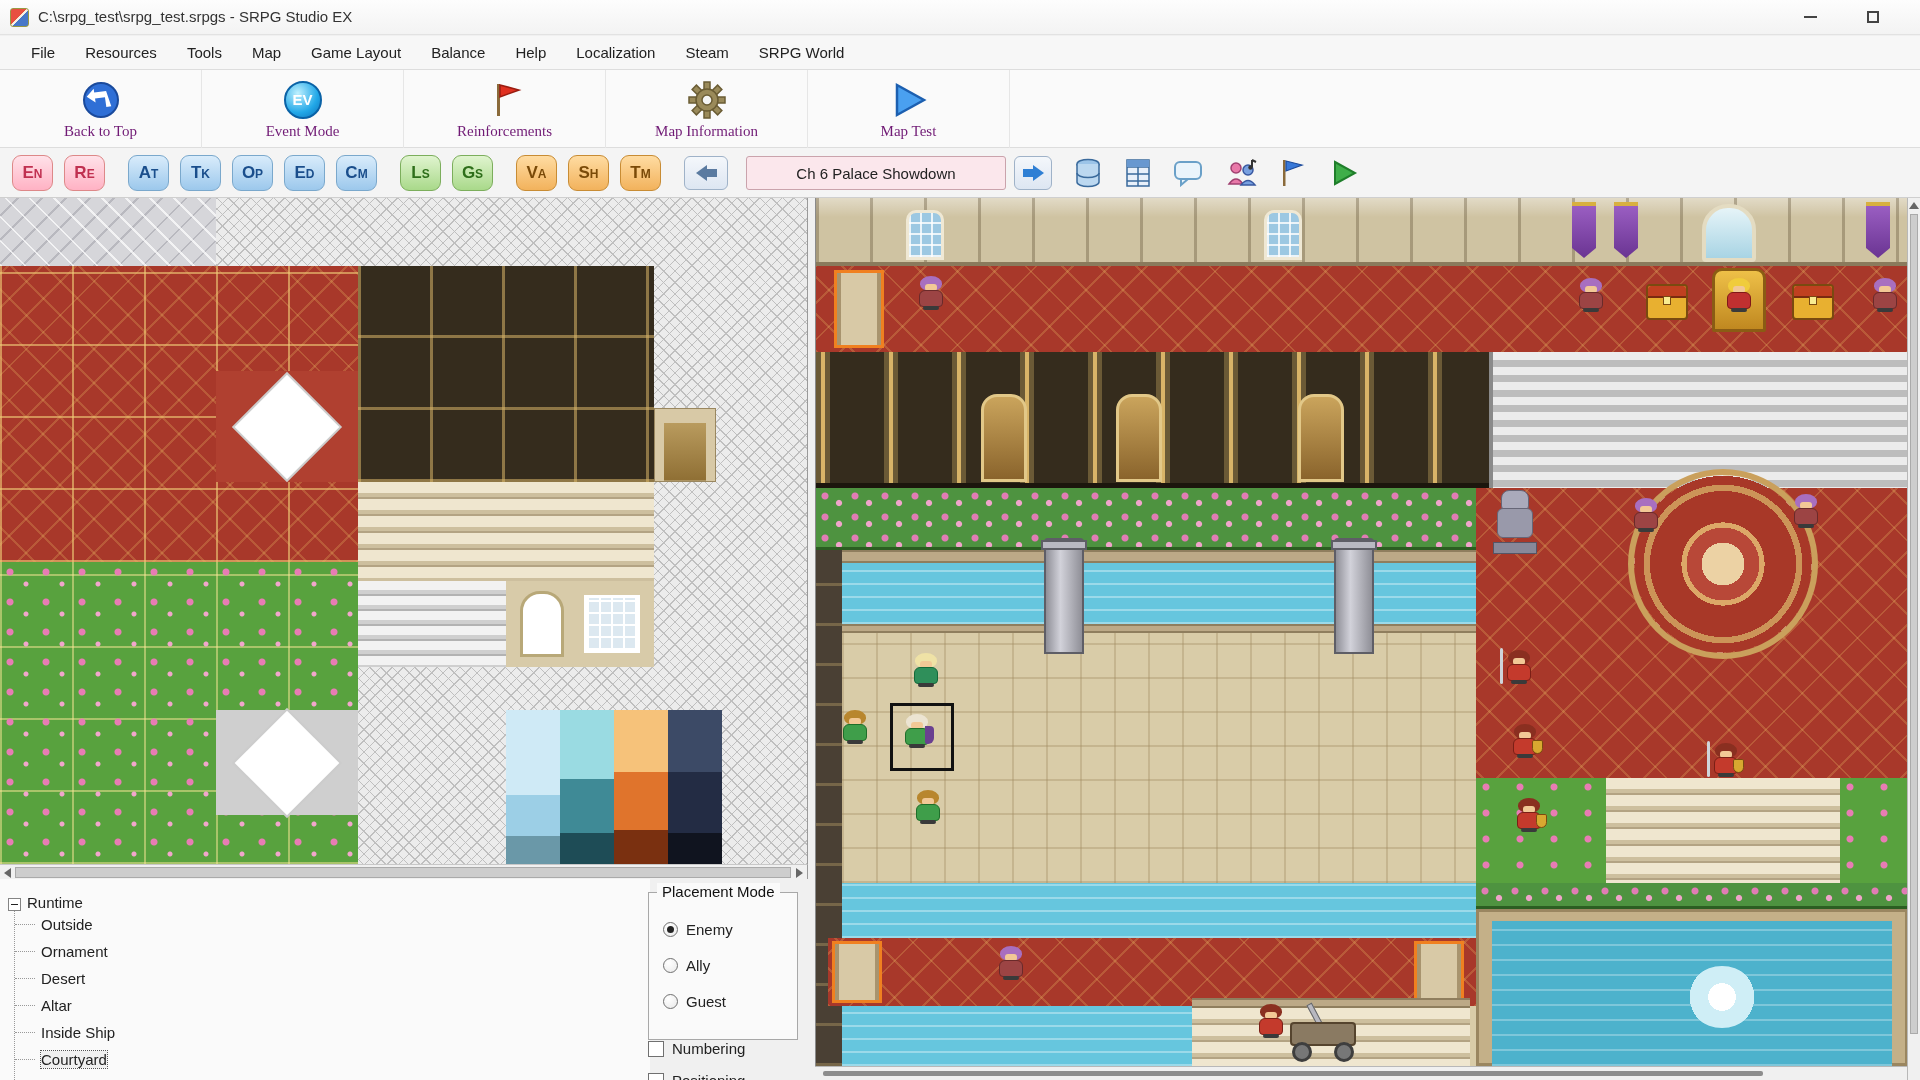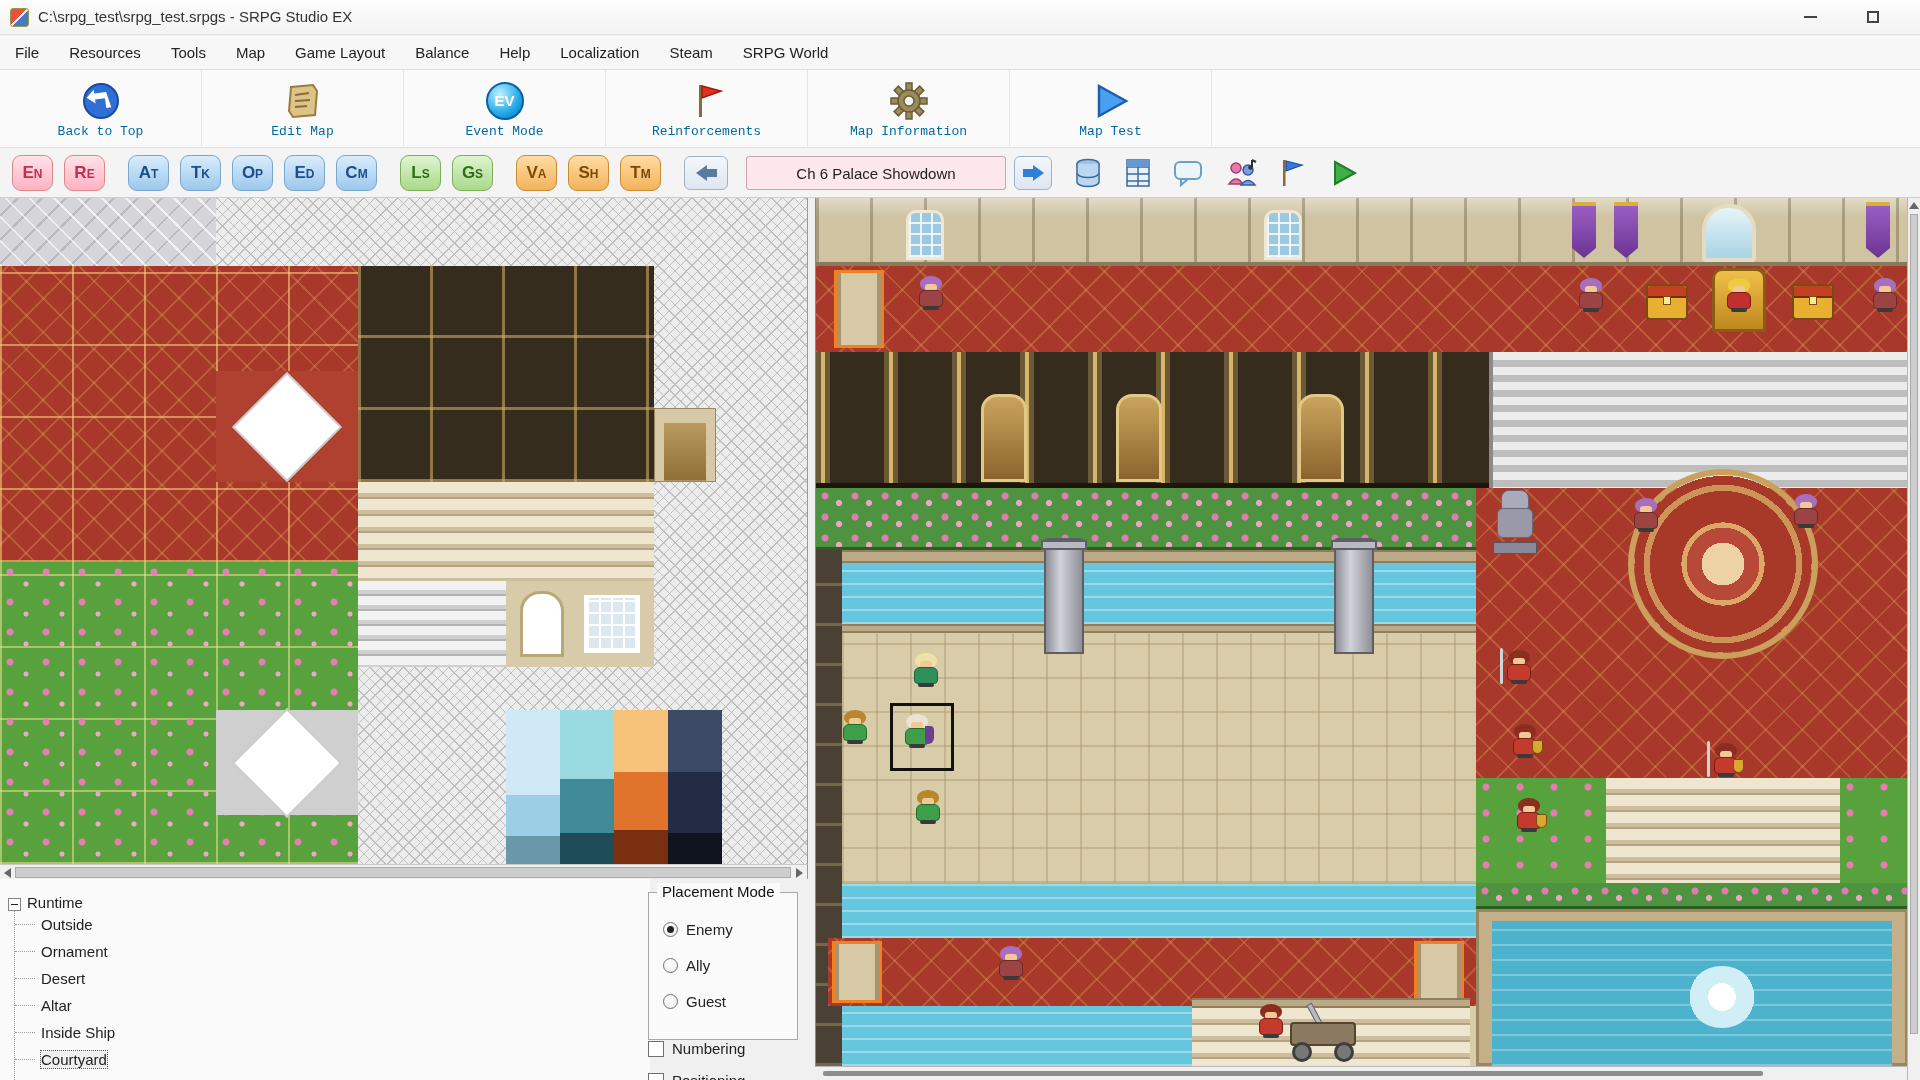--- a/index.html
+++ b/index.html
@@ -7,29 +7,29 @@
   .abs{position:absolute}
 
   
   #titlebar{position:absolute;left:0;top:0;width:1920px;height:35px;background:linear-gradient(#fdfdfd,#f3f3f3);border-bottom:1px solid #e2e2e2}
   #app-icon{position:absolute;left:10px;top:8px;width:19px;height:19px;border-radius:3px;background:linear-gradient(135deg,#e85040 0 45%,#f8f0e0 45% 55%,#4878c8 55%);border:1px solid #994}
   #title-text{position:absolute;left:38px;top:8px;font-size:15px;color:#333}
   .win-btn{position:absolute;top:0;width:56px;height:34px;display:flex;align-items:center;justify-content:center}
   .glyph-min{width:13px;height:2px;background:#444}
   .glyph-max{width:12px;height:12px;border:2px solid #444}
 
-  #menubar{position:absolute;left:0;top:36px;width:1920px;height:34px;background:#f7f7f7;border-bottom:1px solid #ddd;display:flex;align-items:stretch;padding-left:0}
+  #menubar{position:absolute;left:0;top:36px;width:1920px;height:34px;background:#f7f7f7;border-bottom:1px solid #ddd;display:flex;align-items:stretch;padding-left:16px}
   .menu-item{padding:0 15px;line-height:33px;font-size:15px;color:#222;cursor:default}
 
   
   #toolbar{position:absolute;left:0;top:70px;width:1920px;height:78px;background:#fafafa;border-bottom:1px solid #ddd;display:flex}
   .tool-cell{width:202px;height:78px;border-right:1px solid #e6e6e6;display:flex;flex-direction:column;align-items:center;justify-content:center;gap:2px}
   .tool-cell.active{background:#e7ebf8;outline:1px solid #b9c5e2;outline-offset:-2px}
   .tool-icon{width:44px;height:42px;display:flex;align-items:center;justify-content:center}
-  .tool-label{font-family:Liberation Mono, monospace;font-size:13px;color:#0369a1;white-space:nowrap}
+  .tool-label{font-family:Liberation Serif, serif;font-size:15px;color:#701a75;white-space:nowrap}
   .ev-badge{width:38px;height:38px;border-radius:50%;background:radial-gradient(circle at 35% 30%,#bff1ff,#22a8e8 60%,#0c6fb8);color:#fff;font-weight:bold;font-size:15px;display:flex;align-items:center;justify-content:center;border:2px solid #0a62a6}
 
   
   #modebar{position:absolute;left:0;top:148px;width:1920px;height:50px;background:#f4f4f4;border-bottom:1px solid #cfcfcf}
   .mode-btn{position:absolute;top:7px;width:41px;height:36px;border-radius:9px;font-weight:bold;font-size:17px;font-variant:small-caps;display:flex;align-items:center;justify-content:center;cursor:default}
   .mb-pink{background:linear-gradient(#ffe2e9,#ffb2c4);border:1px solid #d88;color:#c03050}
   .mb-blue{background:linear-gradient(#d9ecfb,#9cc8ec);border:1px solid #7aa8cc;color:#1a4e8c}
   .mb-green{background:linear-gradient(#e0f4cf,#a9d98a);border:1px solid #7cae5c;color:#2e6e1a}
   .mb-orange{background:linear-gradient(#ffdca2,#f2b25c);border:1px solid #c88c34;color:#7a4a08}
   .nav-btn{position:absolute;top:8px;width:44px;height:34px;border-radius:6px;background:linear-gradient(#f4f7fb,#dde6f2);border:1px solid #9fb2c8;display:flex;align-items:center;justify-content:center}
@@ -175,29 +175,20 @@
     <div class="tool-icon">
       <svg width="40" height="40" viewBox="0 0 40 40">
           <circle cx="20" cy="20" r="17" fill="#2f6fd6" stroke="#1a4a9c" stroke-width="2"></circle>
           <path d="M26 12 L14 12 L14 8 L6 15 L14 22 L14 18 L24 18 L24 28 L29 28 Z" fill="#fff" transform="rotate(-8 18 18)"></path>
         </svg>
     </div>
     <div class="tool-label">Back to Top</div>
   </div>
   <div class="tool-cell">
     <div class="tool-icon">
-      <svg width="40" height="40" viewBox="0 0 40 40">
-          <path d="M8 6 L30 4 L34 10 L32 34 L10 36 L6 30 Z" fill="#dcc488" stroke="#9a7c3c" stroke-width="2"></path>
-          <path d="M12 14 L26 12 M12 20 L27 19 M12 26 L24 25" stroke="#8a6c34" stroke-width="2" fill="none"></path>
-        </svg>
-    </div>
-    <div class="tool-label">Edit Map</div>
-  </div>
-  <div class="tool-cell">
-    <div class="tool-icon">
       <div class="ev-badge">EV</div>
     </div>
     <div class="tool-label">Event Mode</div>
   </div>
   <div class="tool-cell">
     <div class="tool-icon">
       <svg width="40" height="40" viewBox="0 0 40 40">
           <rect x="12" y="4" width="3" height="32" fill="#8a6a3a"></rect>
           <path d="M15 5 L34 10 L15 17 Z" fill="#e03020" stroke="#9a1c10" stroke-width="1.5"></path>
         </svg>

